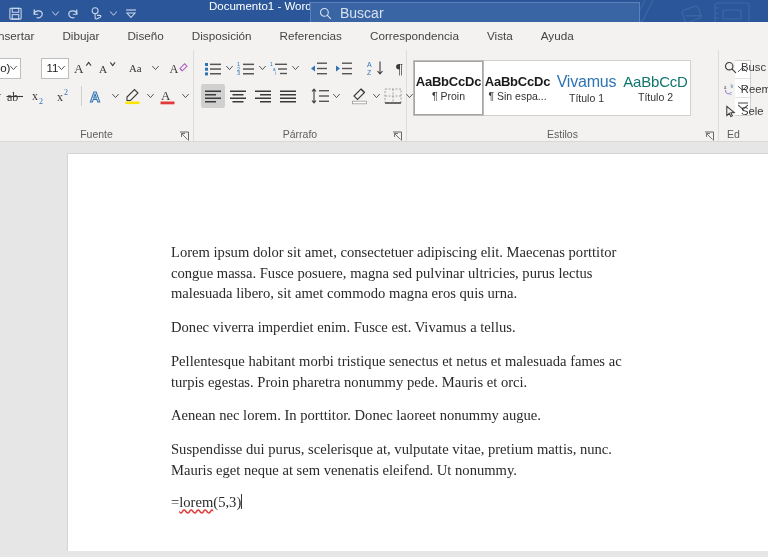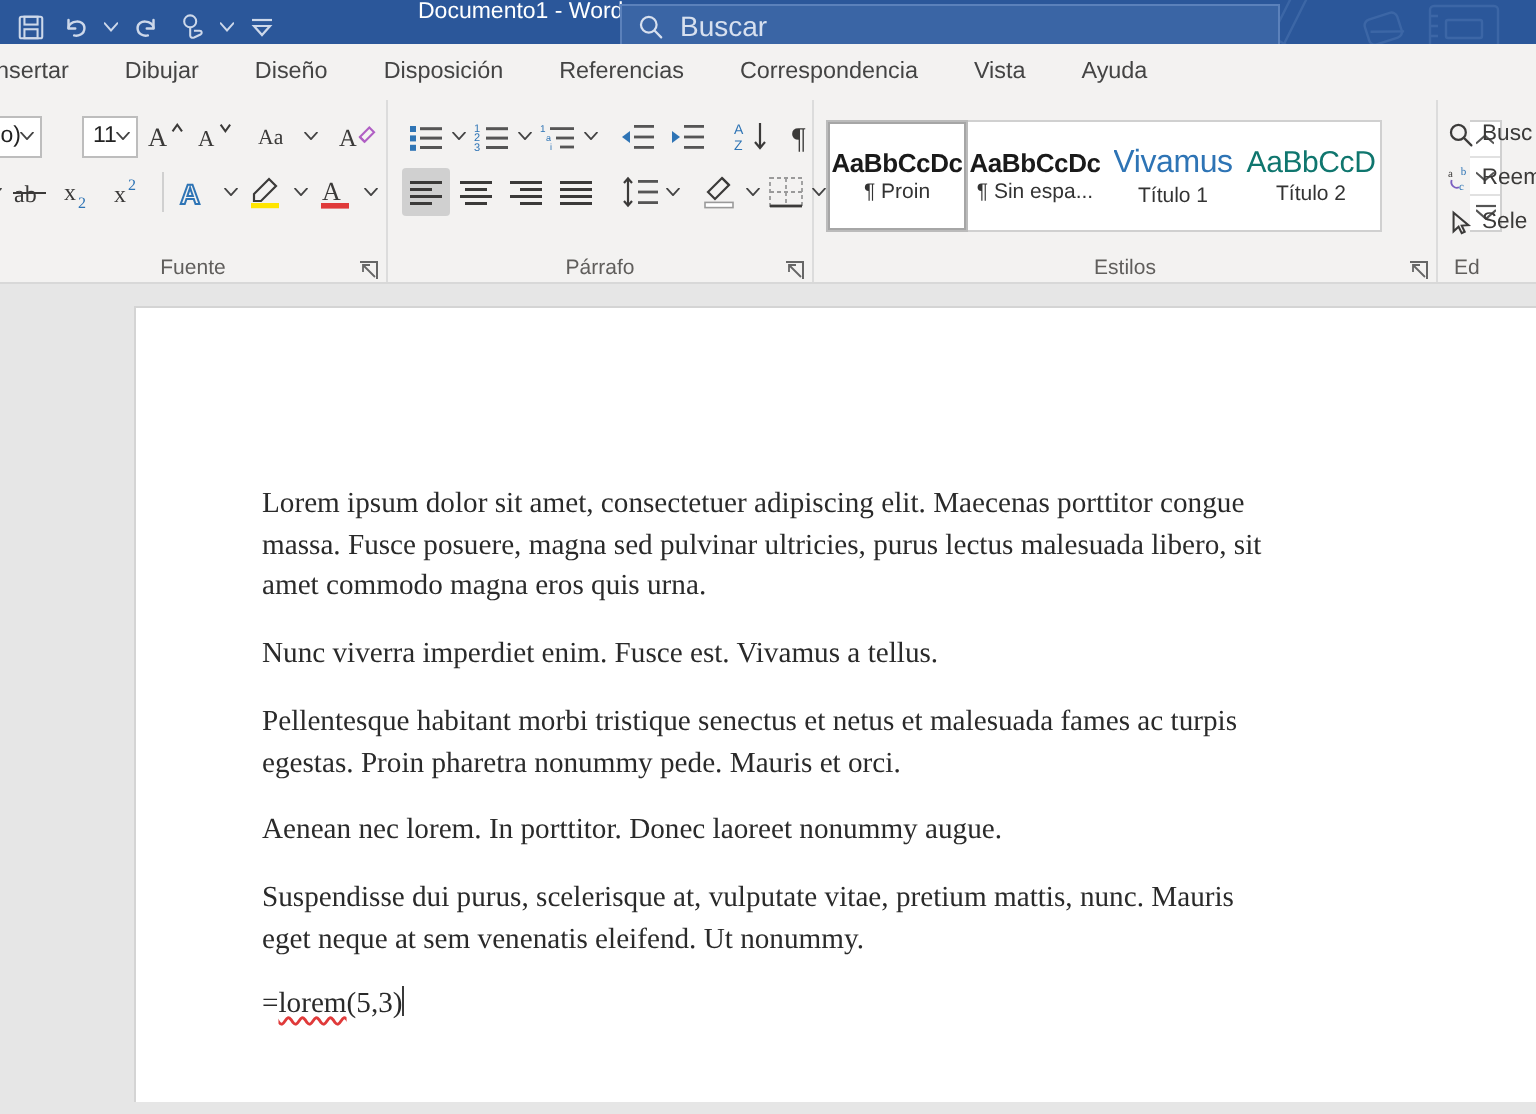--- a/index.html
+++ b/index.html
@@ -236,21 +236,21 @@
   }
   .page {
     position: absolute;
     left: 68px; top: 12px;
     width: 760px;
     height: 700px;
     background: #ffffff;
     box-shadow: 0 0 0 1px #d4d4d4;
   }
   .page-body {
-    padding: 88px 0 0 63px;
+    padding: 88px 0 0 103px;
     width: 570px;
   }
   .para {
     font-family: "Liberation Serif", serif;
     font-size: 14.6px;
     line-height: 1.42;
     color: #2a2a2a;
     margin-bottom: 13px;
     text-align: left;
   }
@@ -720,21 +720,21 @@
       <span>Sele</span>
     </div>
     <div class="group-label" style="left:8px;right:auto;text-align:left">Ed</div>
   </div>
 </div>
 
 <div class="docarea">
   <div class="page">
     <div class="page-body">
       <p class="para">Lorem ipsum dolor sit amet, consectetuer adipiscing elit. Maecenas porttitor congue massa. Fusce posuere, magna sed pulvinar ultricies, purus lectus malesuada libero, sit amet commodo magna eros quis urna.</p>
-      <p class="para">Nunc viverra imperdiet enim. Fusce est. Vivamus a tellus.</p>
+      <p class="para">Donec viverra imperdiet enim. Fusce est. Vivamus a tellus.</p>
       <p class="para">Pellentesque habitant morbi tristique senectus et netus et malesuada fames ac turpis egestas. Proin pharetra nonummy pede. Mauris et orci.</p>
       <p class="para">Aenean nec lorem. In porttitor. Donec laoreet nonummy augue.</p>
       <p class="para">Suspendisse dui purus, scelerisque at, vulputate vitae, pretium mattis, nunc. Mauris eget neque at sem venenatis eleifend. Ut nonummy.</p>
       <p class="field-line">
         <span>=</span><span class="misspell">lorem</span><span>(5,3)</span><span class="caretbar"></span>
       </p>
     </div>
   </div>
 </div>
 

